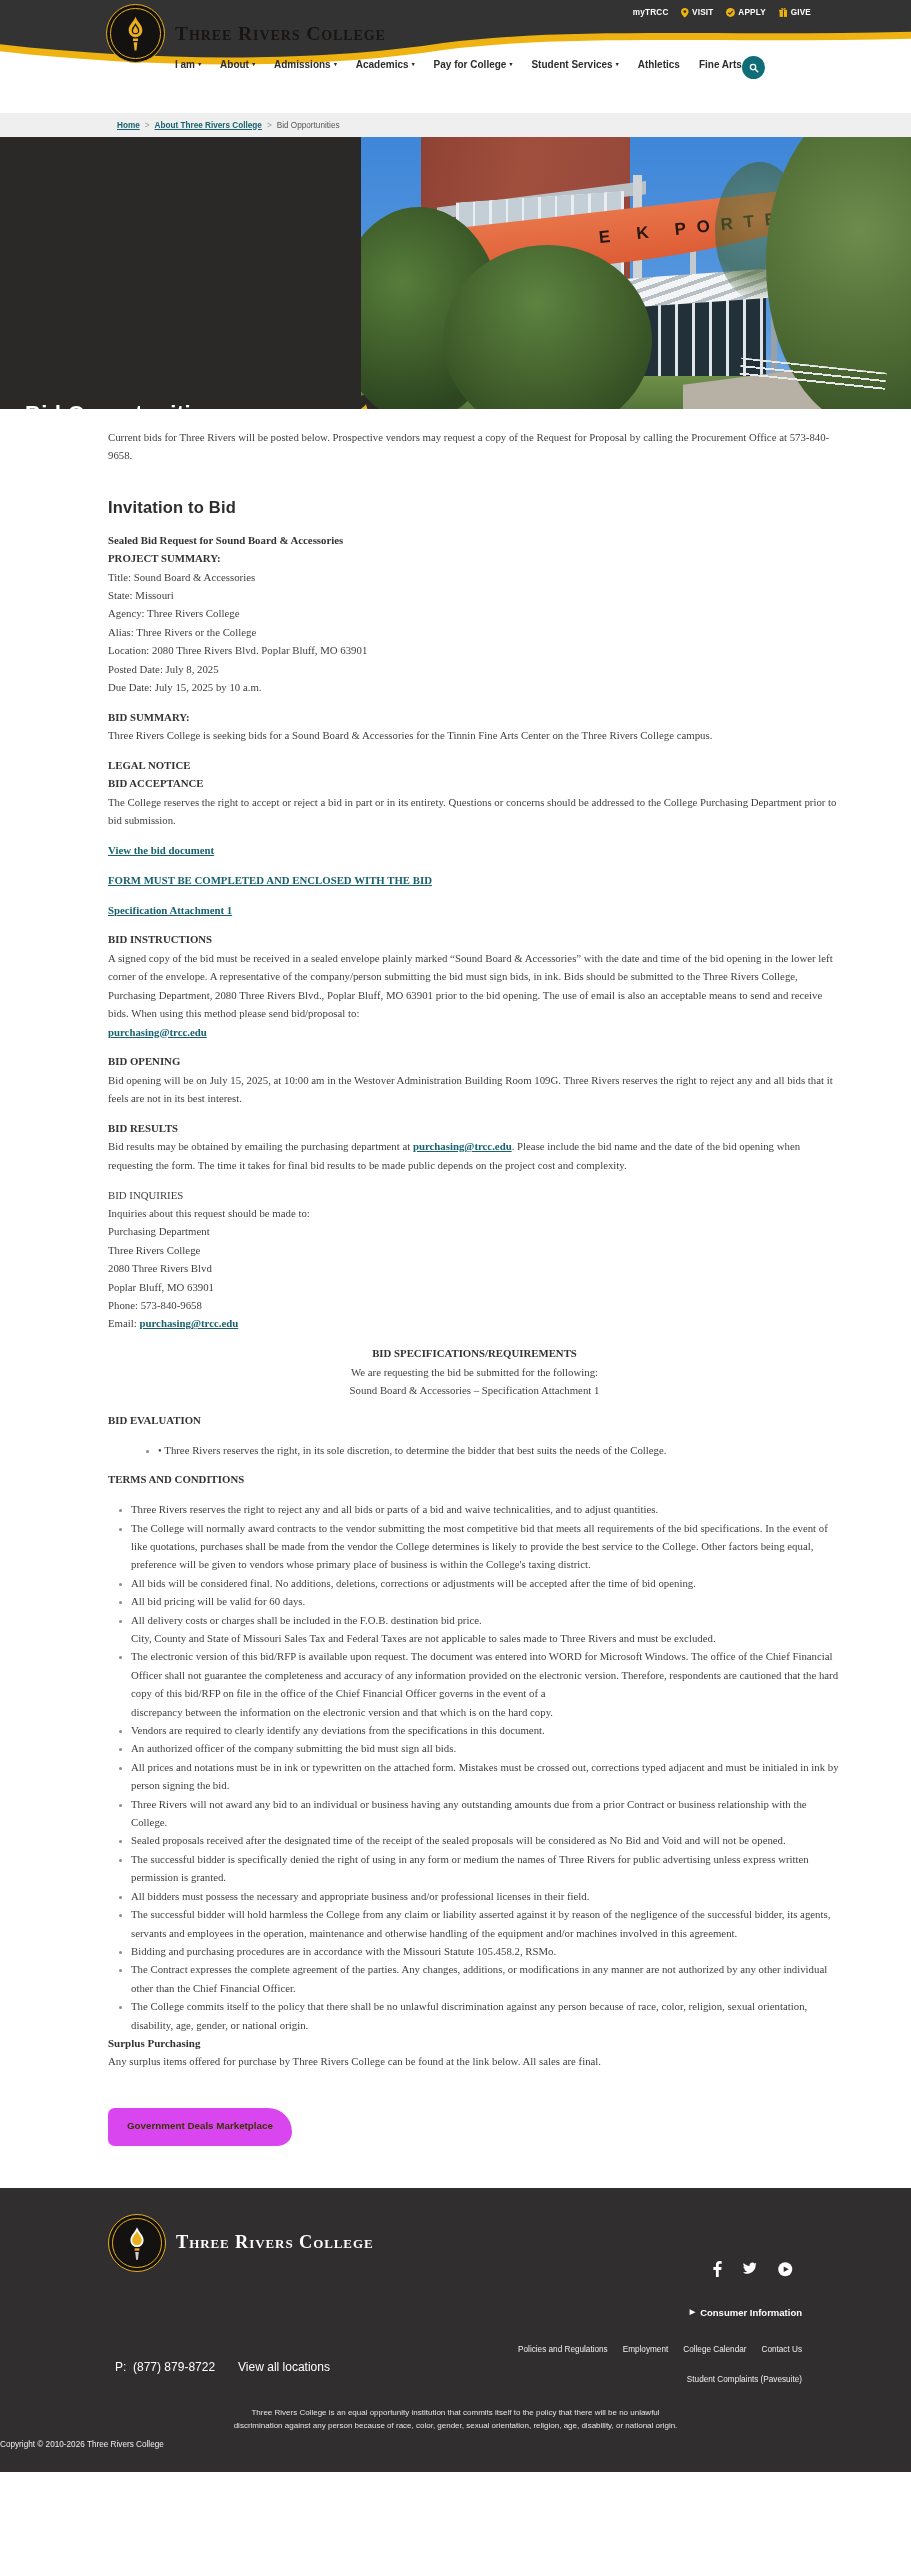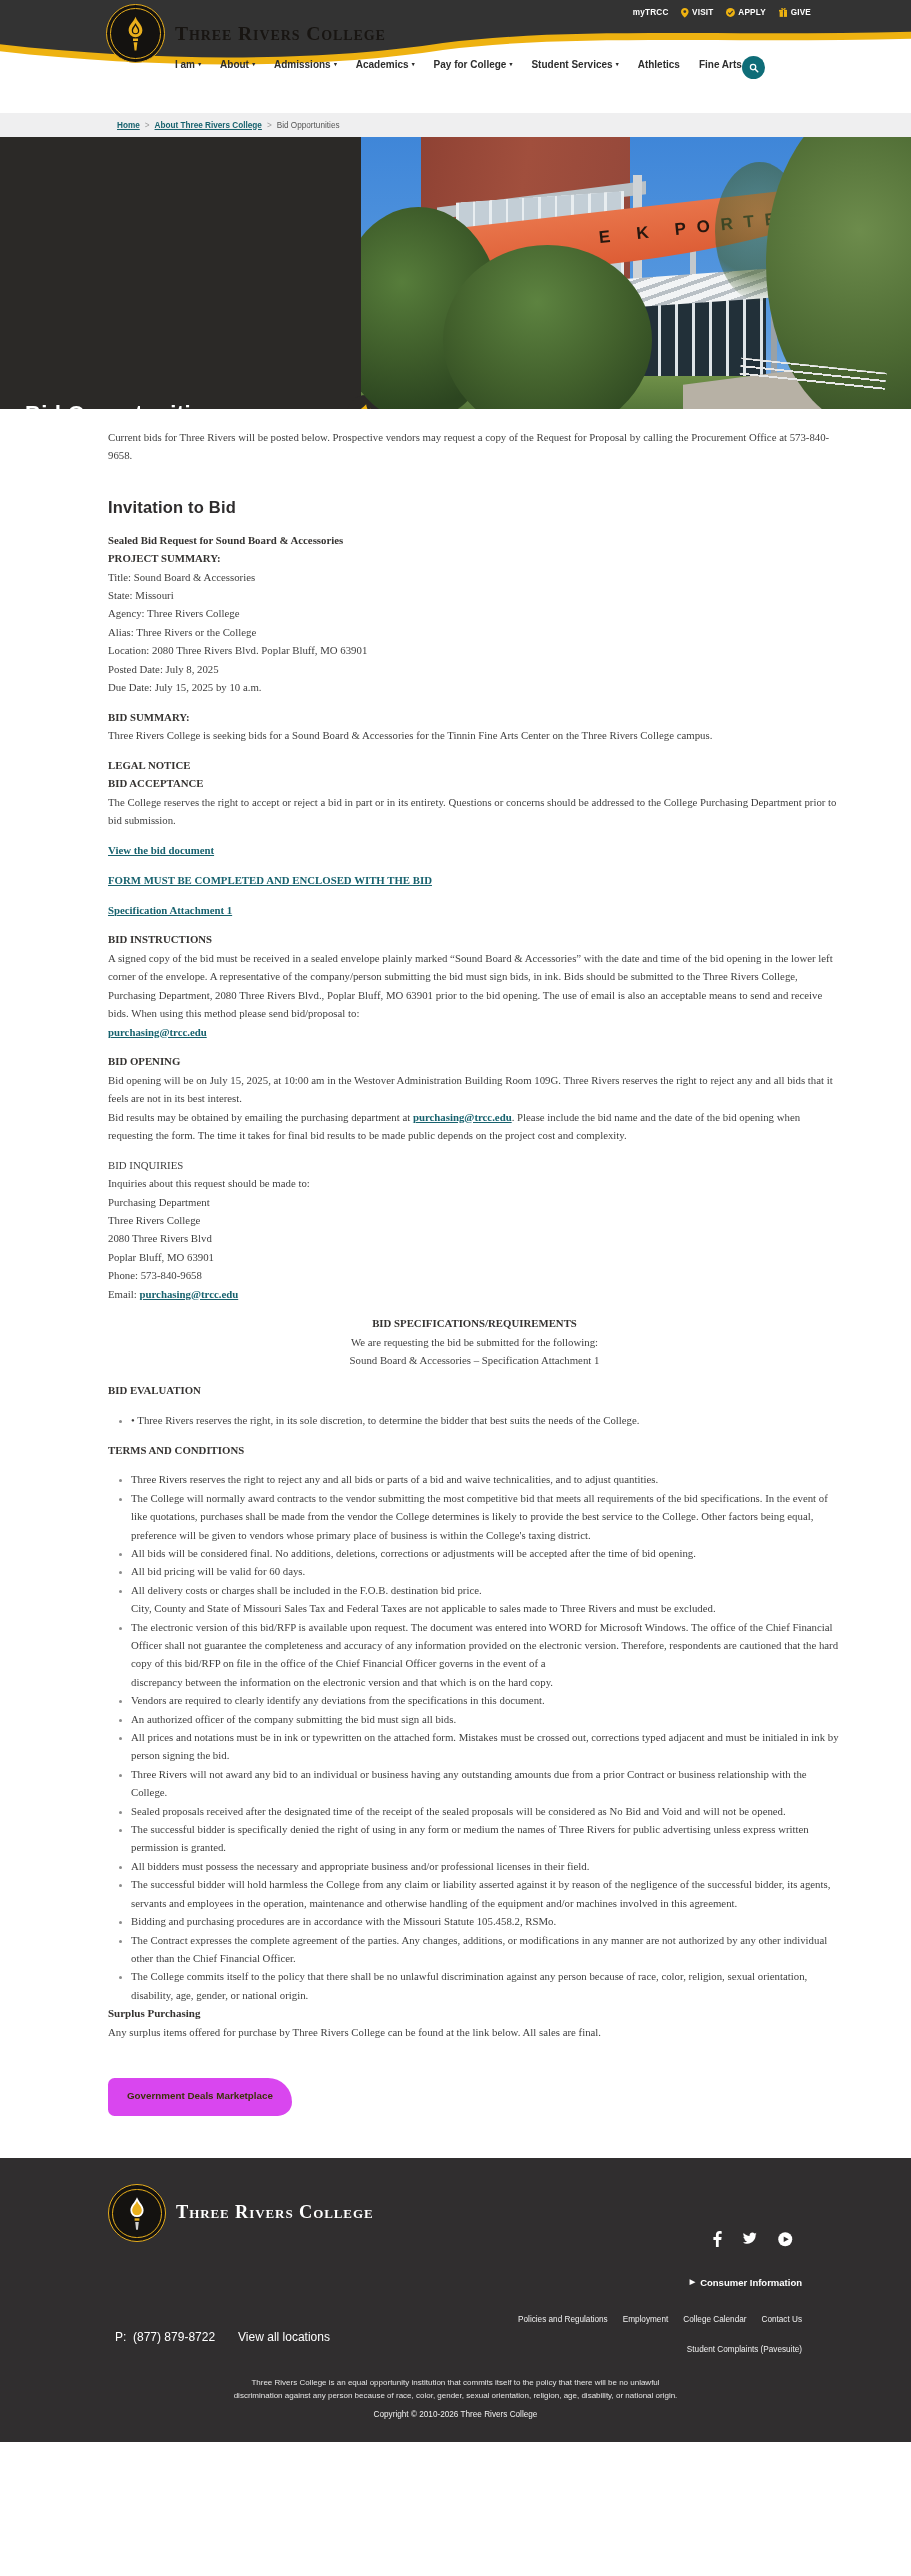--- a/index.html
+++ b/index.html
@@ -87,21 +87,21 @@
   
   .main { padding:19px 70px 0 108px; font-size:10.8px; line-height:18.4px; color:#3f3f3f; }
   .main p, .main .ln { margin:0; }
   .sp { margin-top:11.4px !important; }
   .bold { font-weight:bold; color:#353331; }
   .invitation { margin:33px 0 14.6px; text-align:left; font-family:"Liberation Sans", sans-serif;
                 font-weight:bold; font-size:16.5px; color:#2e2c2d; letter-spacing:0.2px; }
   .teal-link { color:#17626e; font-weight:bold; text-decoration:underline; }
   .center-block { text-align:center; }
   .bullet-single { margin-top:11.4px; padding-left:23px; }
-  .bullet-single li { line-height:18.4px; }
+  .bullet-single li { line-height:18.4px;margin-left:27px; }
   .terms-list { margin-top:11.4px; padding-left:23px; }
   .terms-list li { line-height:18.4px; white-space:pre-line; }
   li::marker { color:#8a8a8a; font-size:.78em; }
   .surplus-head { margin-top:32px; font-weight:bold; color:#353331; font-size:11px; }
   .gold-btn { display:inline-block; margin:37px 0 42px; padding:9.5px 19px 10px;
               background:#d946ef; color:#3b3208; font-family:"Liberation Sans", sans-serif;
               font-weight:bold; font-size:9.8px; border:none; cursor:pointer;
               border-radius:7.6px 28px 16.5px 7.6px; }
 
   
@@ -116,21 +116,21 @@
   .phone-row a { color:#fff; }
   .social-row { position:absolute; right:118px; top:73px; display:flex; gap:19px; align-items:center; }
   .consumer { position:absolute; right:109px; top:119px; font-size:9.5px; font-weight:bold; color:#fff;
               display:flex; align-items:center; gap:5px; }
   .consumer .tri { font-size:7px; }
   .flinks { position:absolute; right:109px; top:157px; display:flex; gap:15px; font-size:8.2px; }
   .flinks a { color:#f0f0f0; }
   .complaints { position:absolute; right:109px; top:187px; font-size:8.2px; color:#f0f0f0; }
   .eo { position:absolute; left:0; width:100%; text-align:center; font-size:8px; color:#e4e4e4; line-height:13.3px; }
   .eo1 { top:218px; }
-  .copyright { position:absolute; left:0; top:252px; width:100%; text-align:center; font-size:8.2px; color:#f0f0f0; }
+  .copyright { position:absolute; left:0; top:252px; width:100%; font-size:8.2px; color:#f0f0f0; }
   .icon-btn { background:none; border:none; cursor:pointer; padding:0; }
 </style>
 </head>
 <body>
 
 <header class="site-header">
   <svg class="wave-svg" width="911" height="76" viewBox="0 0 1440 120">
     <path d="M0,0 H1440 V61 C1150,69 900,53 700,79 C520,107 260,111 0,81 Z" fill="#eeb211"></path>
     <path d="M0,0 H1440 V50 C1150,58 900,42 700,68 C520,96 260,100 0,70 Z" fill="#333333"></path>
   </svg>
@@ -288,20 +288,21 @@
   <p class="sp"><a class="teal-link">FORM MUST BE COMPLETED AND ENCLOSED WITH THE BID</a></p>
   <p class="sp"><a class="teal-link">Specification Attachment 1</a></p>
 
   <p class="bold sp">BID INSTRUCTIONS</p>
   <p>A signed copy of the bid must be received in a sealed envelope plainly marked “Sound Board &amp; Accessories” with the date and time of the bid opening in the lower left corner of the envelope. A representative of the company/person submitting the bid must sign bids, in ink. Bids should be submitted to the Three Rivers College, Purchasing Department, 2080 Three Rivers Blvd., Poplar Bluff, MO 63901 prior to the bid opening. The use of email is also an acceptable means to send and receive bids. When using this method please send bid/proposal to:</p>
   <p><a class="teal-link">purchasing@trcc.edu</a></p>
 
   <p class="bold sp">BID OPENING</p>
   <p>Bid opening will be on July 15, 2025, at 10:00 am in the Westover Administration Building Room 109G. Three Rivers reserves the right to reject any and all bids that it feels are not in its best interest.</p>
 
+  <p class="bold sp">BID RESULTS</p>
   <p><span>Bid results may be obtained by emailing the purchasing department at </span><a class="teal-link">purchasing@trcc.edu</a><span>. Please include the bid name and the date of the bid opening when requesting the form. The time it takes for final bid results to be made public depends on the project cost and complexity.</span></p>
 
   <p class="sp">BID INQUIRIES</p>
   <div class="ln">Inquiries about this request should be made to:</div>
   <div class="ln">Purchasing Department</div>
   <div class="ln">Three Rivers College</div>
   <div class="ln">2080 Three Rivers Blvd</div>
   <div class="ln">Poplar Bluff, MO 63901</div>
   <div class="ln">Phone: 573-840-9658</div>
   <div class="ln"><span>Email: </span><a class="teal-link">purchasing@trcc.edu</a></div>

